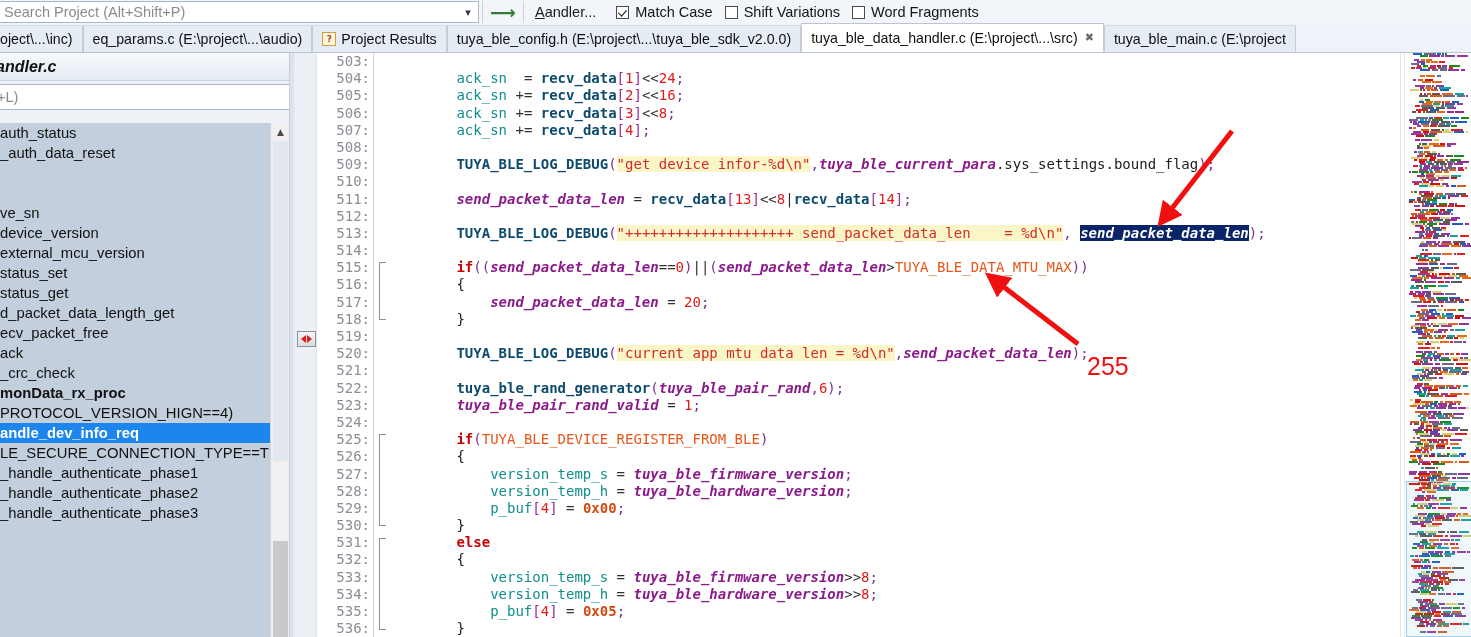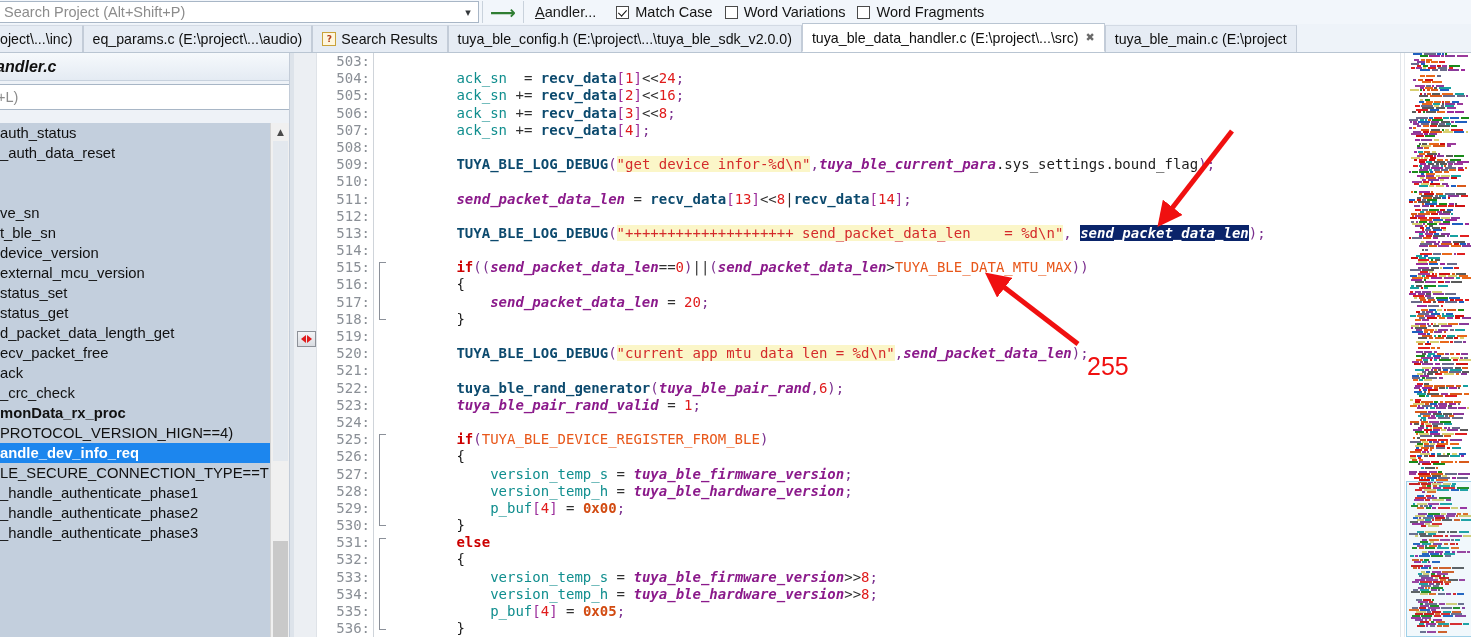--- a/index.html
+++ b/index.html
@@ -324,38 +324,38 @@
       <span class="u">A</span>
       <span>andler...</span>
     </div>
 
   <div class="chk-wrap">
     <div class="chk-box checked"></div>
     <div class="chk-label">Match Case</div>
   </div>
   <div class="chk-wrap">
     <div class="chk-box"></div>
-    <div class="chk-label">Word Variations</div>
+    <div class="chk-label">Shift Variations</div>
   </div>
   <div class="chk-wrap">
     <div class="chk-box"></div>
     <div class="chk-label">Word Fragments</div>
   </div>
 </div>
 
 <div id="tabbar">
   <div class="tab first">
     <span>oject\...\inc)</span>
   </div>
   <div class="tab">
     <span>eq_params.c (E:\project\...\audio)</span>
   </div>
   <div class="tab">
     <span class="tab-icon">?</span>
-    <span>Search Results</span>
+    <span>Project Results</span>
   </div>
   <div class="tab">
     <span>tuya_ble_config.h (E:\project\...\tuya_ble_sdk_v2.0.0)</span>
   </div>
   <div class="tab active">
     <span>tuya_ble_data_handler.c (E:\project\...\src)</span>
     <span class="tab-close">✖</span>
   </div>
   <div class="tab">
     <span>tuya_ble_main.c (E:\project</span>
@@ -377,23 +377,20 @@
         <span>_auth_data_reset</span>
       </div>
       <div class="side-item">
         <span></span>
       </div>
       <div class="side-item">
         <span></span>
       </div>
       <div class="side-item">
         <span>ve_sn</span>
-      </div>
-      <div class="side-item">
-        <span>t_ble_sn</span>
       </div>
       <div class="side-item">
         <span>device_version</span>
       </div>
       <div class="side-item">
         <span>external_mcu_version</span>
       </div>
       <div class="side-item">
         <span>status_set</span>
       </div>

